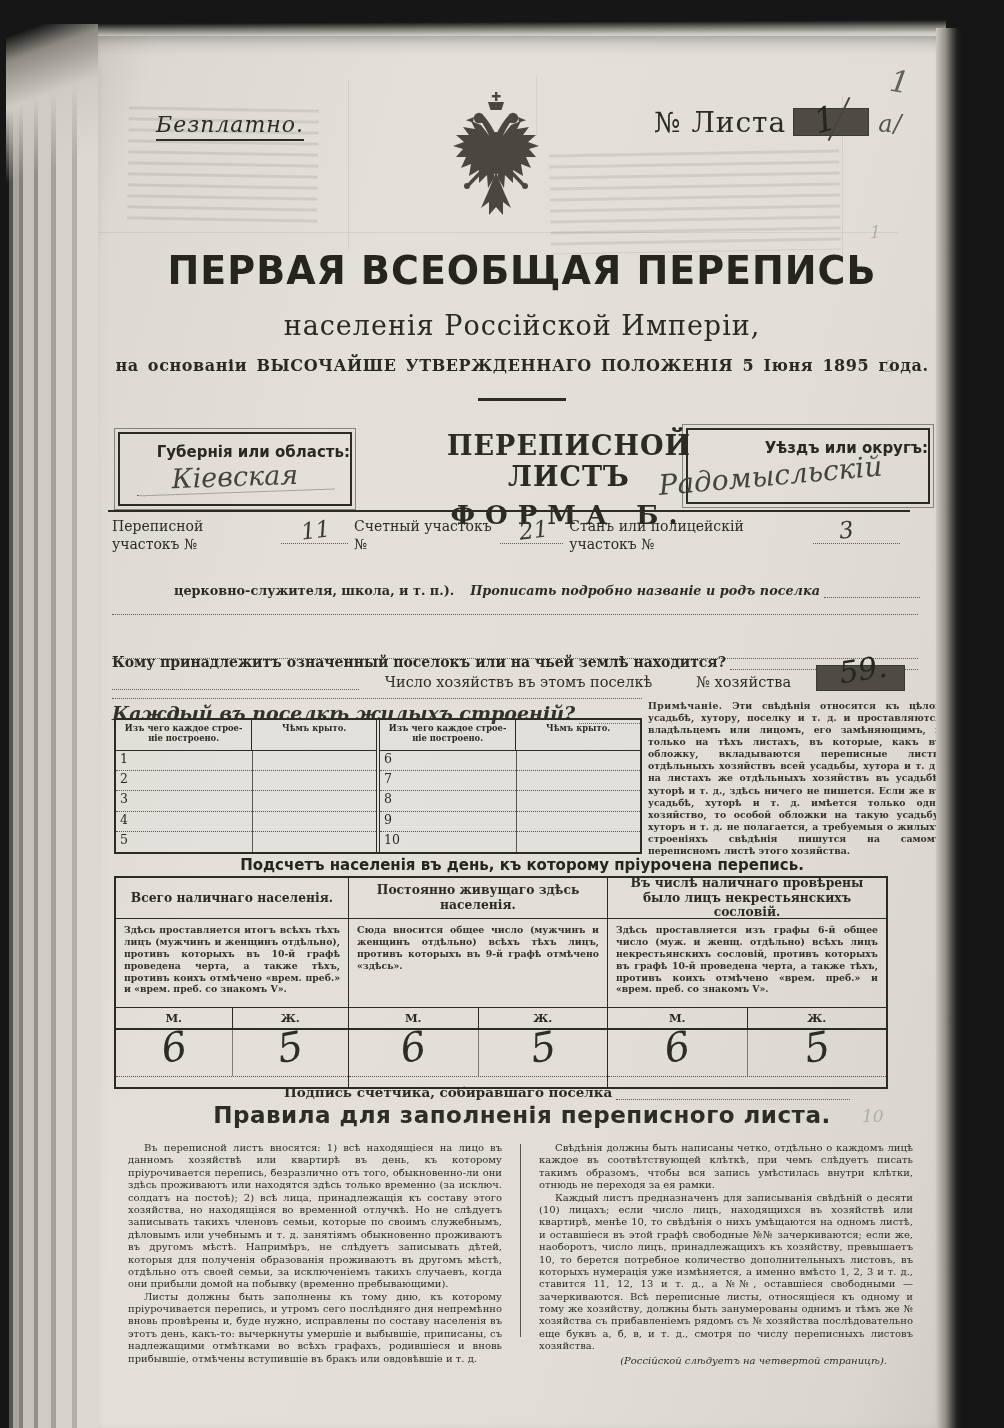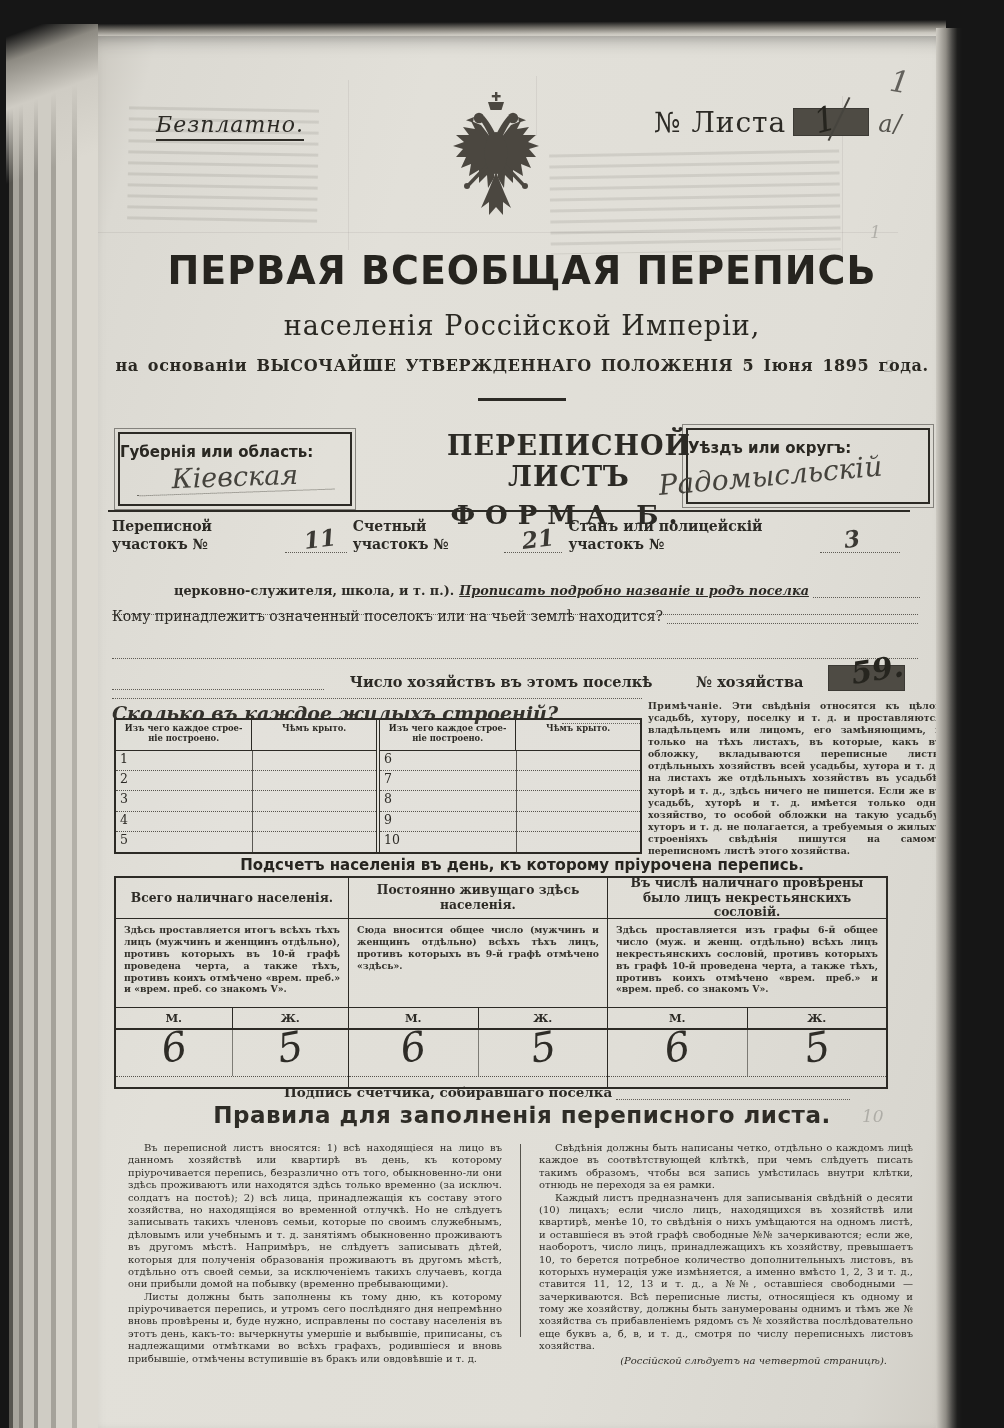--- a/index.html
+++ b/index.html
@@ -46,48 +46,48 @@
     font-family:"DejaVu Sans","Liberation Sans",sans-serif;font-weight:700;font-size:38px;
     letter-spacing:1px;color:#26241f;transform:scaleY(1.04);}
   .title2{left:0;top:274px;width:100%;text-align:center;font-size:27px;letter-spacing:1px;color:#2a2822;}
   .title3{left:0;top:320px;width:100%;text-align:center;font-weight:700;font-size:16px;
     letter-spacing:.6px;word-spacing:3px;color:#2a2822;}
   .rule-short{left:50%;top:362px;width:88px;margin-left:-44px;border-top:3px solid #2c2a25;}
   
   .fbox{border:2px solid #2c2a25;outline:1px solid rgba(44,42,37,.5);outline-offset:3px;}
   .box-left{left:20px;top:396px;width:230px;height:70px;}
   .box-right{left:588px;top:392px;width:240px;height:72px;}
-  .box-label{text-align:left;font-family:"DejaVu Sans","Liberation Sans",sans-serif;
+  .box-label{text-align:right;font-family:"DejaVu Sans","Liberation Sans",sans-serif;
     font-weight:700;font-size:15px;margin-top:9px;color:#2a2822;}
   .hw-province{font-size:27px;text-align:center;width:86%;margin:0 auto;
     border-bottom:1px dotted #6b6962;transform:rotate(-2deg);color:#45433d;}
   .hw-district{position:absolute;left:-30px;top:26px;width:300px;font-size:28px;
     transform:rotate(-5deg);color:#45433d;white-space:nowrap;}
   .center-head{left:268px;top:394px;width:334px;text-align:center;margin-left:36px;}
   .ch1{font-weight:700;font-size:27px;letter-spacing:1px;}
   .ch2{font-weight:700;font-size:26px;letter-spacing:10px;margin-top:8px;}
   .hr-main{left:10px;top:474px;width:802px;border-top:2px solid #2c2a25;}
   
-  .frow{display:flex;align-items:flex-end;font-weight:700;font-size:14px;line-height:1.25;}
+  .frow{display:flex;align-items:center;font-weight:400;font-size:14px;line-height:1.25;}
   .row-precinct{left:14px;top:482px;width:806px;}
   .uline{position:relative;border-bottom:1px dotted #5f5c55;height:16px;margin:0 6px;}
   .hw-num{position:absolute;left:30%;bottom:-2px;font-size:23px;font-style:italic;
     color:#3b3934;transform:rotate(-7deg);white-space:nowrap;}
   .w74{width:74px;}.w70{width:70px;}.w96{width:96px;}.ufill{flex:1;}
   .f1{left:14px;top:517px;width:808px;font-weight:600;font-size:12.8px;}
   .f2{left:14px;top:547px;width:808px;padding-left:62px;box-sizing:border-box;
       display:flex;align-items:flex-end;font-weight:600;font-size:12.8px;}
-  .f2 .it{font-style:italic;margin-left:5px;white-space:nowrap;text-decoration:underline;}
+  .f2 .it{font-style:italic;margin-left:16px;white-space:nowrap;}
   .dots{border-bottom:1px dotted #5f5c55;flex:1;height:14px;margin-left:4px;}
   .dotline{border-bottom:1px dotted #5f5c55;height:0;}
   .dl1{left:14px;top:578px;width:806px;}
-  .f3{left:14px;top:572px;width:806px;display:flex;align-items:flex-end;font-weight:400;font-size:14px;}
+  .f3{left:14px;top:618px;width:806px;display:flex;align-items:flex-end;font-weight:700;font-size:14px;}
   .dl2{left:14px;top:622px;width:806px;}
   .row-house{left:14px;top:630px;width:792px;display:flex;align-items:flex-end;
-    font-weight:700;font-size:14.5px;white-space:nowrap;gap:20px;}
+    font-weight:400;font-size:14.5px;white-space:nowrap;gap:20px;}
   .lead-dots{width:250px;border-bottom:1px dotted #5f5c55;height:14px;margin-right:6px;}
   .stamp-house{width:88px;height:24px;margin-left:6px;}
   .hw-house{position:absolute;left:22px;top:-14px;font-size:30px;color:#26251f;transform:rotate(-9deg);}
   .dl3{left:14px;top:662px;width:530px;}
   .script-q{left:14px;top:666px;width:528px;display:flex;align-items:flex-end;
     font-style:italic;font-weight:700;font-size:19px;color:#33312b;}
   
   .btable{left:16px;top:682px;width:528px;height:136px;border:2.5px solid #2c2a25;
     display:flex;box-sizing:border-box;background:rgba(255,255,255,.06);}
   .bhalf{position:relative;flex:1;}
@@ -228,21 +228,21 @@
       <span class="lead-dots"></span>
       <span>Число хозяйствъ въ этомъ поселкѣ</span>
       <span class="dots"></span>
       <span>№ хозяйства</span>
       <span class="stamp stamp-house">
         <span class="hw hw-house">59.</span>
       </span>
     </div>
     <div class="abs dotline dl3"></div>
     <div class="abs script-q">
-      <span>Сколько въ каждое жилыхъ строеній?</span>
+      <span>Каждый въ поселкѣ жилыхъ строеній?</span>
       <span class="dots"></span>
     </div>
 
     <div class="abs btable">
       <div class="bhalf first">
         <div class="bhead">
           <div>Изъ чего каждое строе-ніе построено.</div>
           <div>Чѣмъ крыто.</div>
         </div>
         <div class="bcolline"></div>

